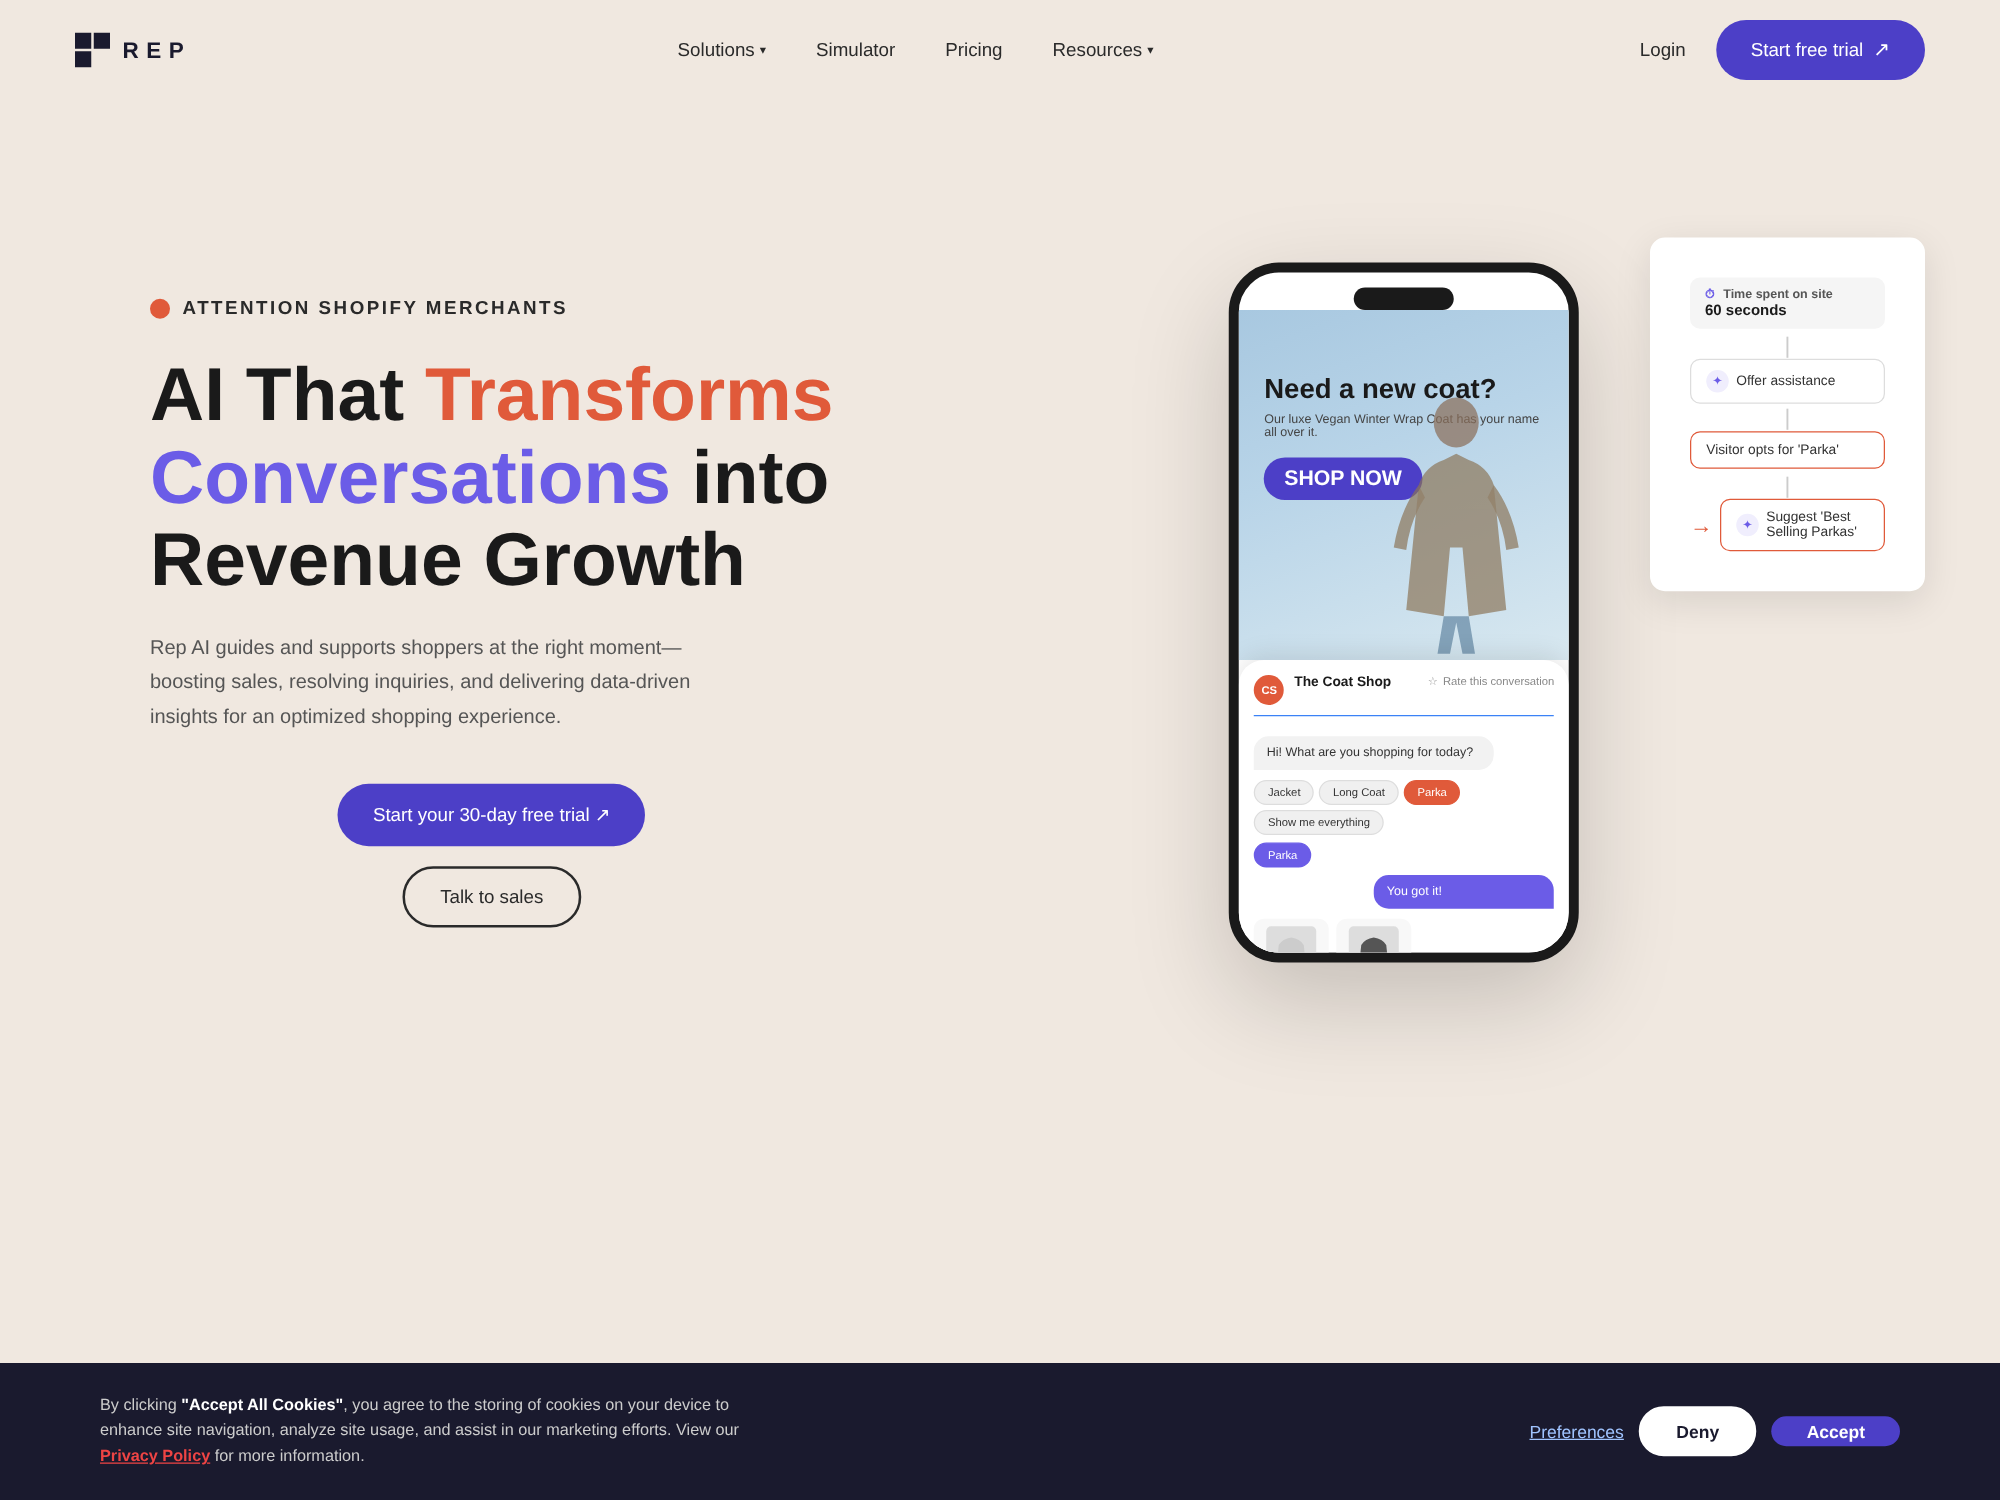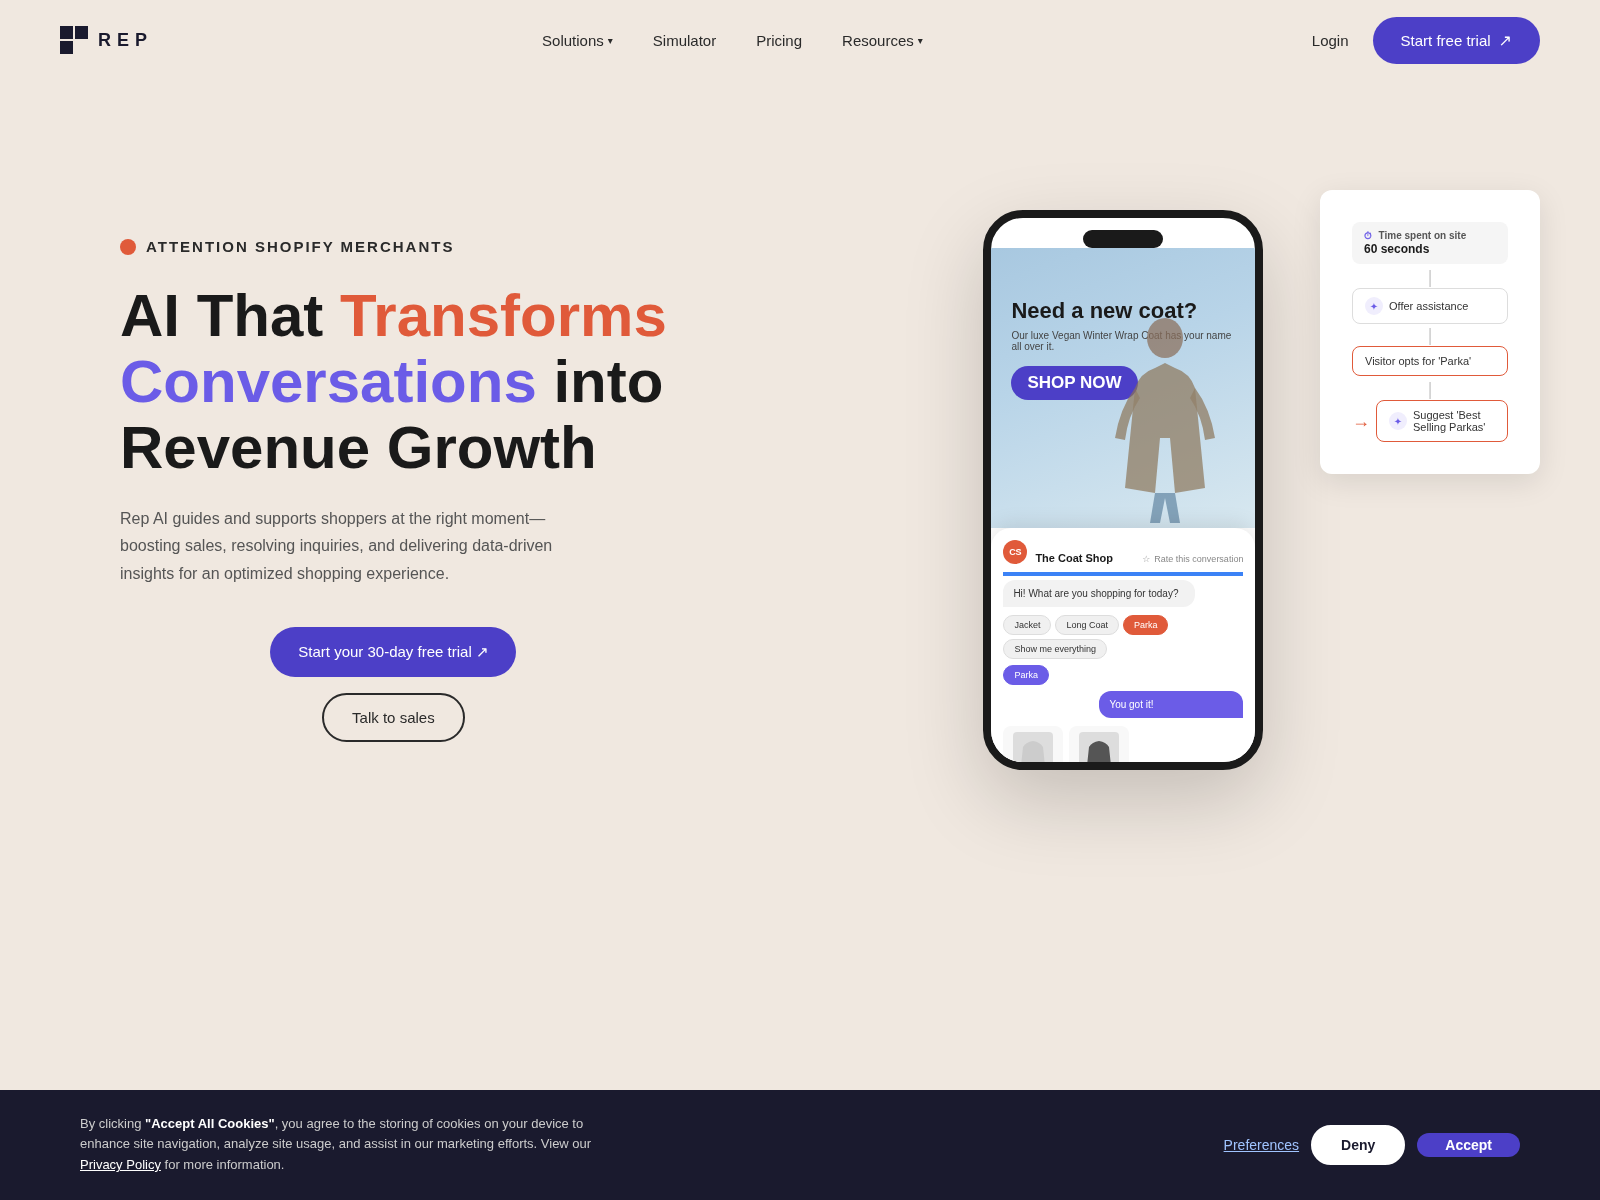--- a/index.html
+++ b/index.html
@@ -241,25 +241,25 @@
       bottom: 0;
       left: 0; right: 0;
       background: white;
       border-radius: 20px 20px 0 0;
       padding: 12px;
       box-shadow: 0 -4px 20px rgba(0,0,0,0.1);
       height: 300px;
     }
     .chat-header {
       display: flex;
-      align-items: flex-end;
+      align-items: flex-start;
       gap: 8px;
       padding-bottom: 8px;
-      border-bottom: 4px solid #3b82f6;
-      margin-bottom: 4px;
+      border-bottom: 1px solid #3b82f6;
+      margin-bottom: 16px;
     }
     .chat-avatar {
       width: 24px;
       height: 24px;
       border-radius: 50%;
       background: #e05a3a;
       display: flex;
       align-items: center;
       justify-content: center;
       font-size: 9px;
@@ -443,22 +443,23 @@
       font-size: 13px;
       color: #ccc;
       line-height: 1.6;
       flex: 1;
       max-width: 520px;
     }
     .cookie-text strong {
       color: white;
     }
     .cookie-text a {
-      color: #ffffff;
+      color: #ef4444;
       text-decoration: underline;
+      font-weight: bold;
     }
     .cookie-buttons {
       display: flex;
       gap: 12px;
       align-items: center;
     }
     .cookie-pref-btn {
       background: none;
       border: none;
       color: #a0c4ff;

